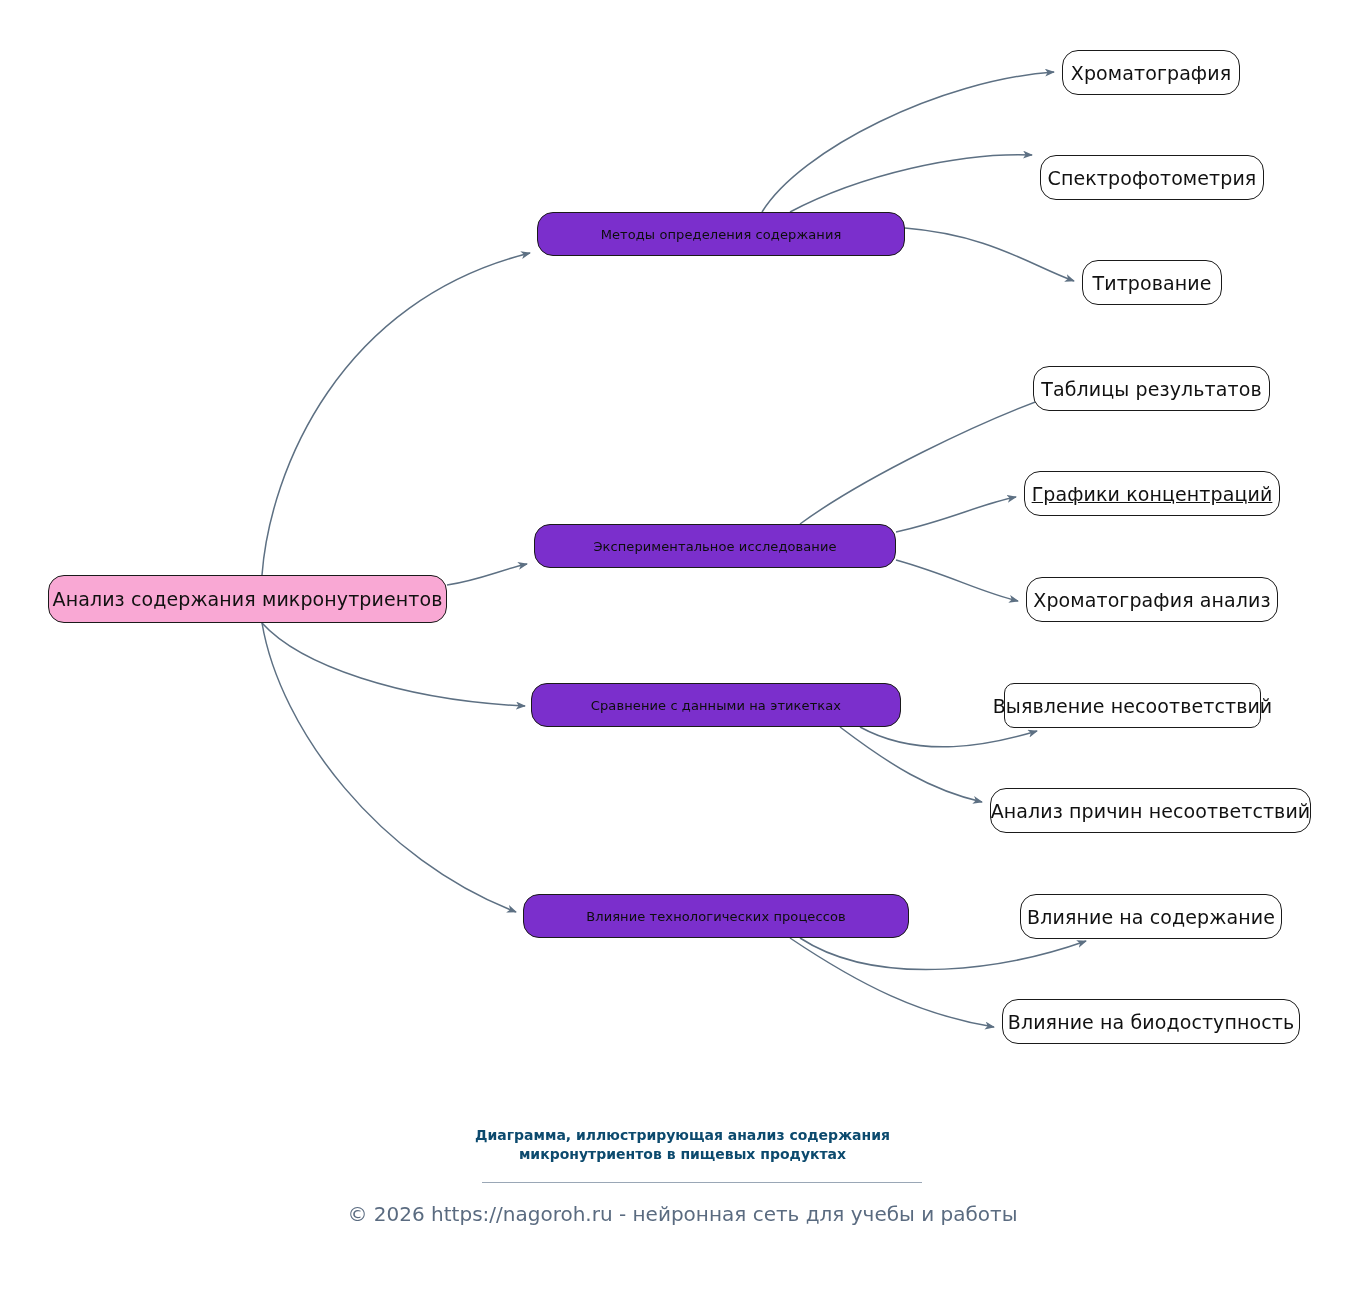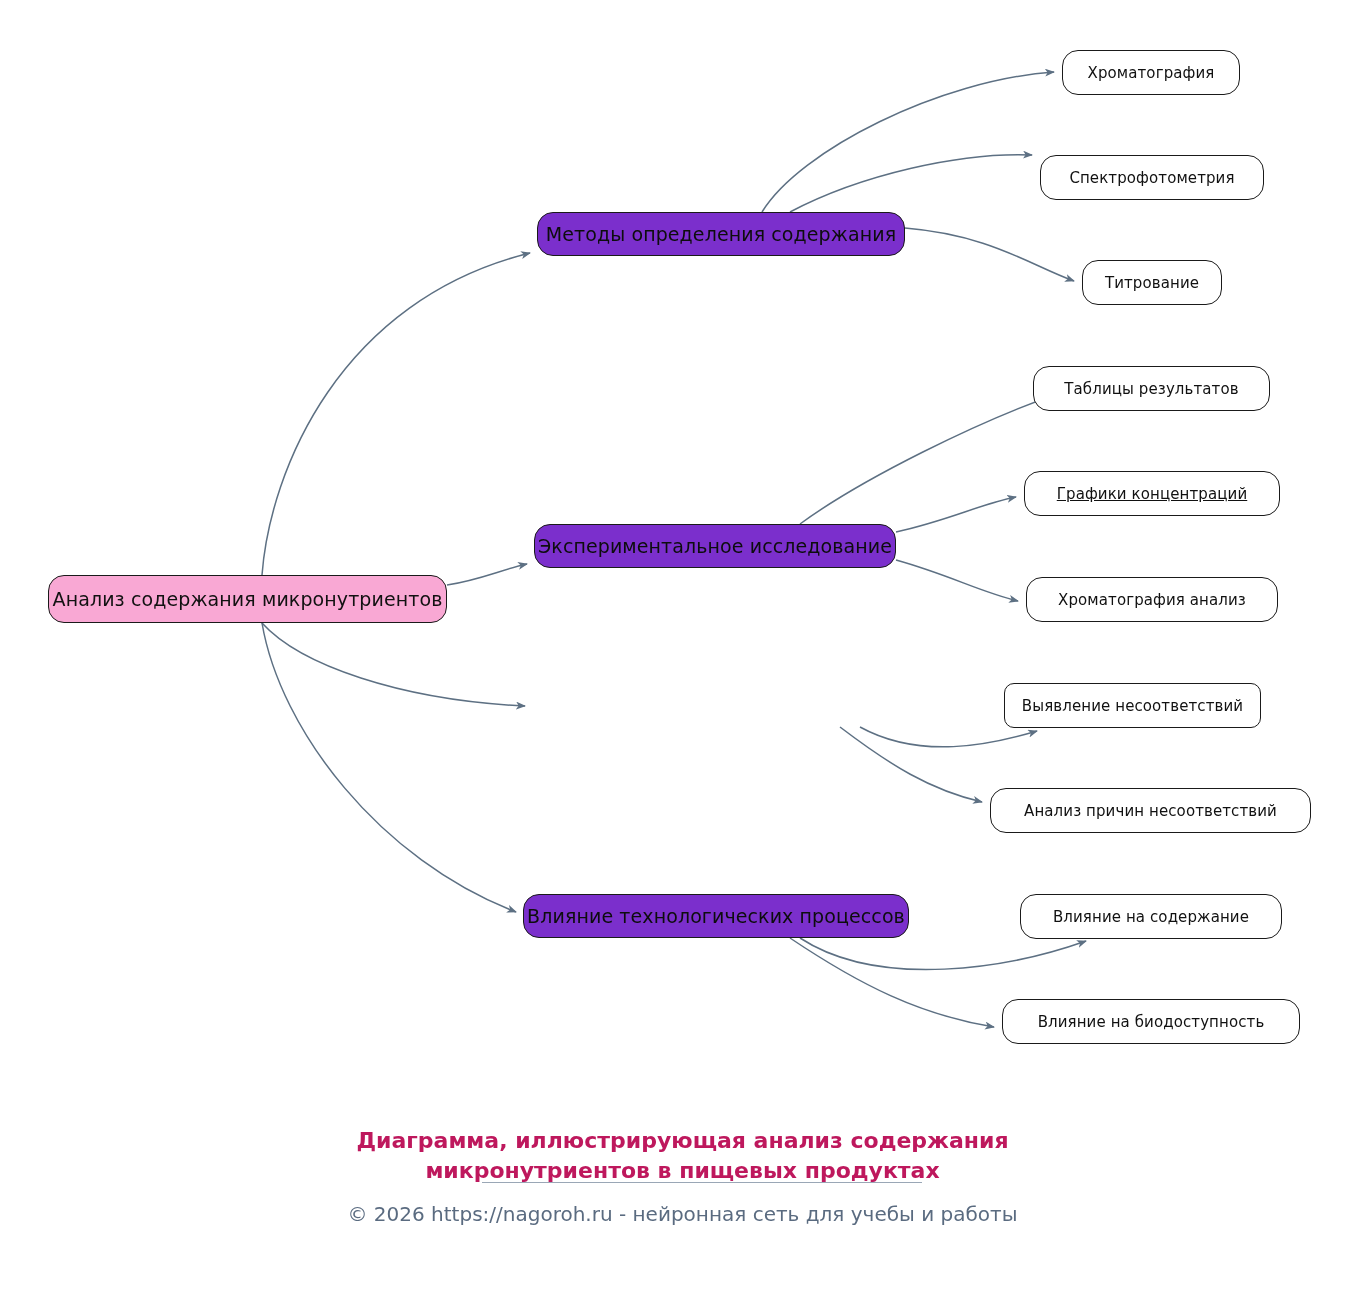--- a/index.html
+++ b/index.html
@@ -42,43 +42,43 @@
     border: 1.6px solid #1a1a1a;
     color: #111111;
     font-size: 19px;
     border-radius: 16px;
     padding: 0 16px;
   }
   .node-branch {
     background: #7b2fcc;
     border: 1.6px solid #1a1a1a;
     color: #0d0d0d;
-    font-size: 19px;
+    font-size: 13px;
     border-radius: 16px;
     padding: 0 16px;
   }
   .node-leaf {
     background: #ffffff;
     border: 1.6px solid #1a1a1a;
     color: #111111;
-    font-size: 15px;
+    font-size: 19px;
     border-radius: 16px;
     padding: 0 10px;
   }
   .footer {
     position: absolute;
     left: 0;
     width: 1365px;
     text-align: center;
   }
   .footer-caption {
     top: 1126px;
-    font-size: 22px;
+    font-size: 14px;
     font-weight: bold;
-    color: #be185d;
+    color: #0c4a6e;
     line-height: 1.35;
   }
   .footer-cap-line2 { display: block; }
   .footer-rule {
     position: absolute;
     top: 1182px;
     left: 482px;
     width: 440px;
     border-top: 1.4px solid #9aa7b6;
   }
@@ -146,20 +146,23 @@
   <div class="node node-leaf" style="left:1033px; top:366px; width:237px; height:45px;">
     <span>Таблицы результатов</span>
   </div>
   <div class="node node-leaf" style="left:1024px; top:471px; width:256px; height:45px;text-decoration:underline;">
     <span>Графики концентраций</span>
   </div>
   <div class="node node-leaf" style="left:1026px; top:577px; width:252px; height:45px;">
     <span>Хроматография анализ</span>
   </div>
 
+  <div class="node node-branch" style="left:531px; top:683px; width:370px; height:44px;">
+    <span>Сравнение с данными на этикетках</span>
+  </div>
   <div class="node node-leaf" style="left:1004px; top:683px; width:257px; height:45px;border-radius:10px;">
     <span>Выявление несоответствий</span>
   </div>
   <div class="node node-leaf" style="left:990px; top:788px; width:321px; height:45px;">
     <span>Анализ причин несоответствий</span>
   </div>
 
   <div class="node node-branch" style="left:523px; top:894px; width:386px; height:44px;">
     <span>Влияние технологических процессов</span>
   </div>

